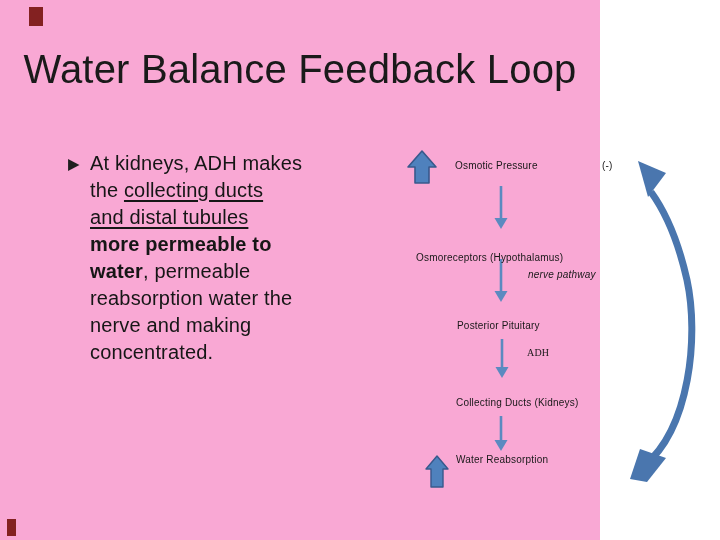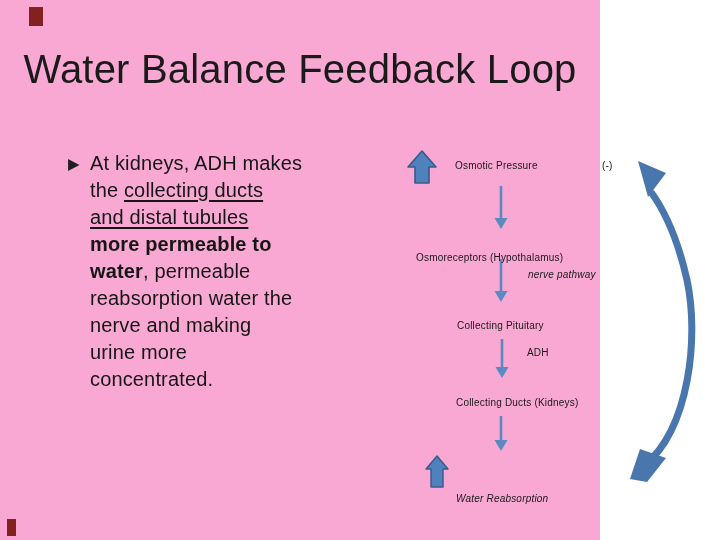--- a/index.html
+++ b/index.html
@@ -91,21 +91,20 @@
   <div class="bullet-item">
     <span class="bullet-marker">▶</span>
     <div class="bullet-text">
       <div><span>At kidneys, ADH makes</span></div>
       <div><span>the </span><span class="u">collecting ducts</span></div>
       <div><span class="u">and distal tubules</span></div>
       <div><span class="b">more permeable to</span></div>
       <div><span class="b">water</span><span>, permeable</span></div>
       <div><span>reabsorption water the</span></div>
       <div><span>nerve and making</span></div>
-      <div><span>urine more</span></div>
       <div><span>concentrated.</span></div>
     </div>
   </div>
 
   <svg class="diagram-arrows" viewBox="0 0 720 540">
 
     <polygon points="422,151 436,167 429,167 429,183 415,183 415,167 408,167" style="fill:var(--arrow-fill); stroke:var(--arrow-stroke); stroke-width:1.6; stroke-linejoin:round;"></polygon>
 
     <g>
       <path d="M501,186 V219" style="stroke:var(--connector); stroke-width:2.6; fill:none;"></path>
@@ -133,18 +132,18 @@
       <path d="M 644 466 C 690 428 699 336 687 280 C 678 240 664 210 651 192" style="stroke:var(--feedback-curve); stroke-width:7; fill:none;"></path>
       <polygon points="638,161 666,173 648,197" style="fill:var(--feedback-curve);"></polygon>
       <polygon points="630,479 640,449 666,458 647,482" style="fill:var(--feedback-curve);"></polygon>
     </g>
   </svg>
 
   <span class="dg-label" style="left:455px; top:157px;">Osmotic Pressure</span>
   <span class="dg-label" style="left:602px; top:157px;">(-)</span>
   <span class="dg-label" style="left:381px; top:249px;margin-left:35px;">Osmoreceptors (Hypothalamus)</span>
   <span class="dg-label" style="left:528px; top:266px;font-style:italic;">nerve pathway</span>
-  <span class="dg-label" style="left:457px; top:317px;">Collecting Pituitary</span>
-  <span class="dg-label" style="left:527px; top:344px;">ADH</span>
+  <span class="dg-label" style="left:457px; top:317px;">Posterior Pituitary</span>
+  <span class="dg-label" style="left:527px; top:344px;font-family:Liberation Serif, serif;">ADH</span>
   <span class="dg-label" style="left:456px; top:394px;">Collecting Ducts (Kidneys)</span>
-  <span class="dg-label" style="left:456px; top:490px;font-style:italic;">Water Reabsorption</span>
+  <span class="dg-label" style="left:456px; top:451px;">Water Reabsorption</span>
 
 </div>
 
 </body></html>

